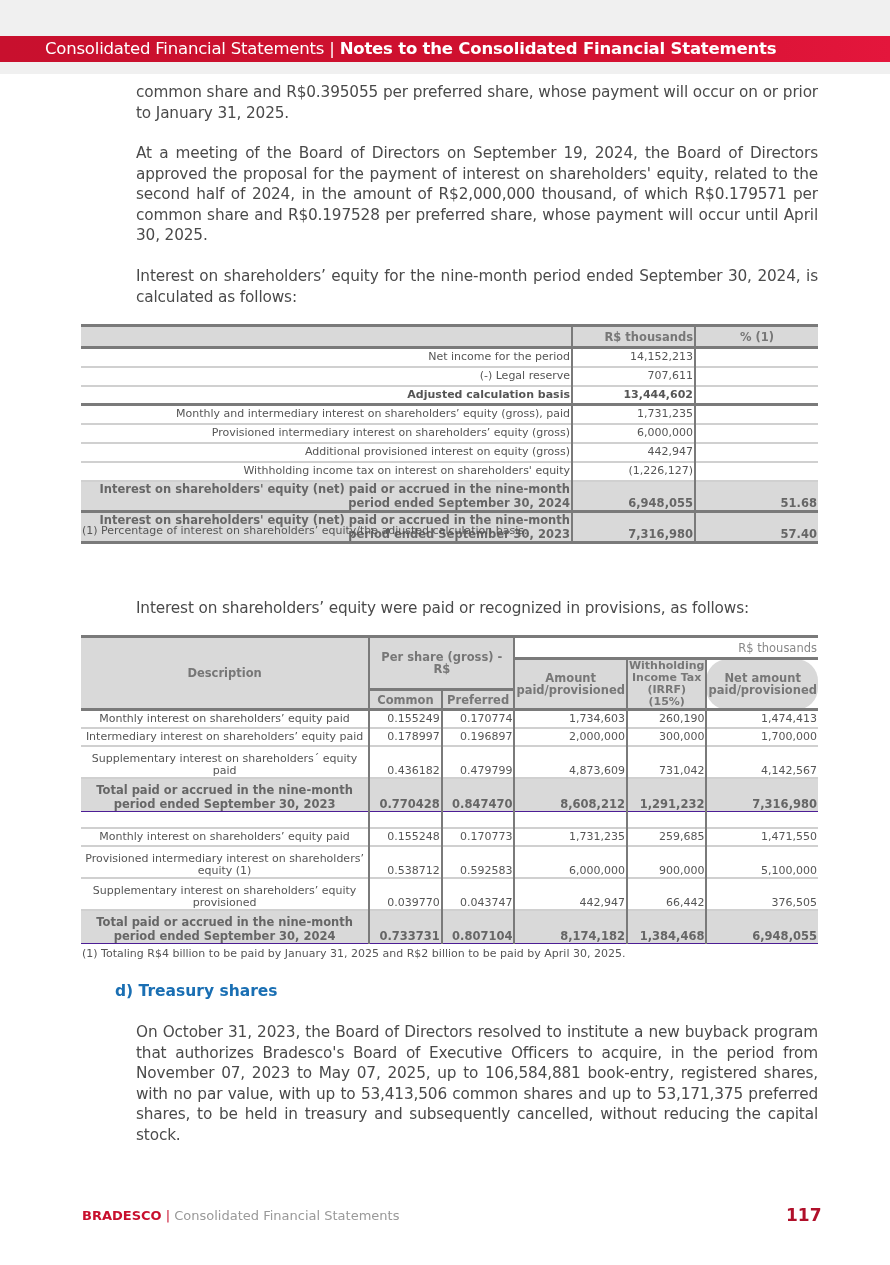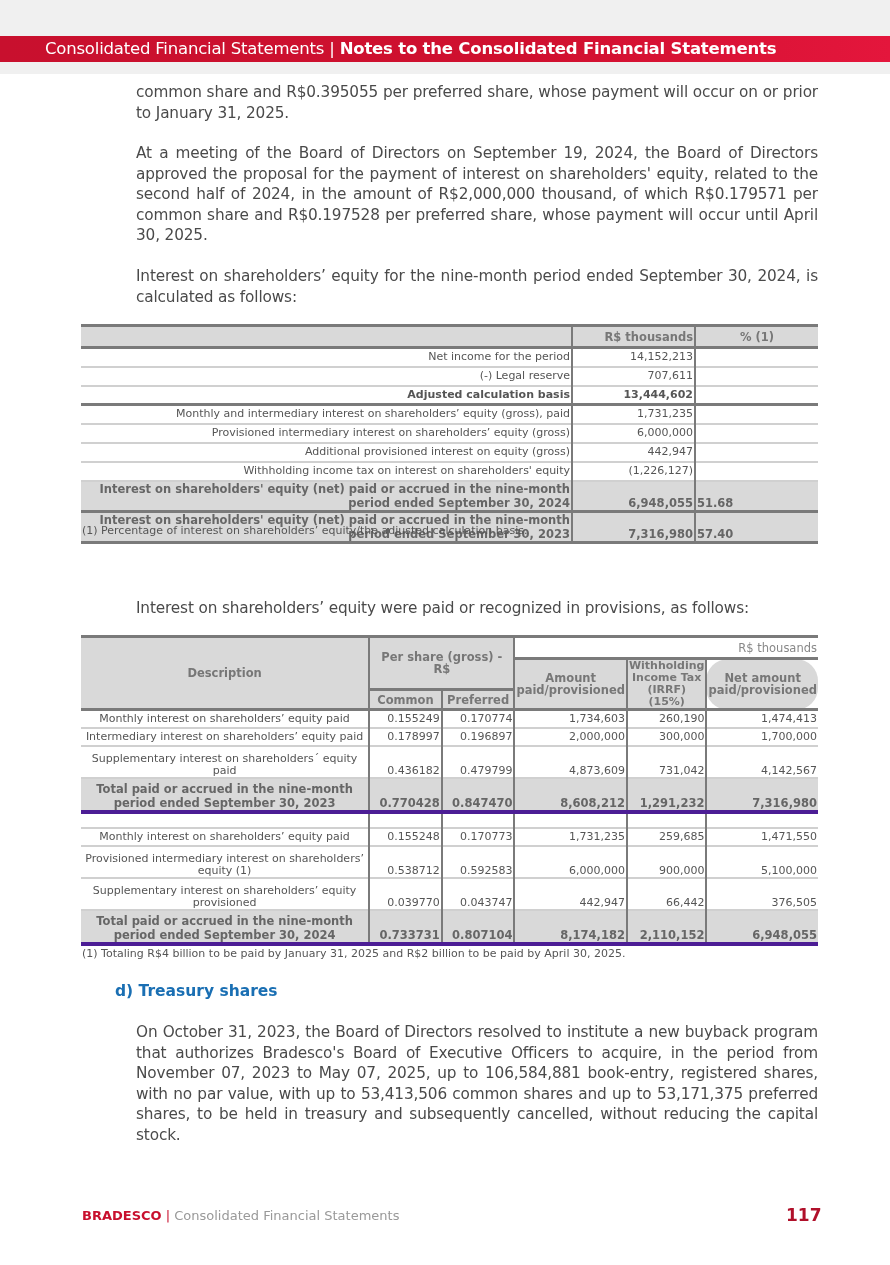--- a/index.html
+++ b/index.html
@@ -16,21 +16,21 @@
 
   .para { position: absolute; left: 136px; width: 682px; font-size: 15.3px; line-height: 20.6px; text-align: justify; color: #4a4a4a; letter-spacing: -0.15px; }
 
   table { border-collapse: collapse; font-family: "DejaVu Sans", sans-serif; }
   .t1 { position: absolute; left: 81px; top: 324px; width: 737px; font-size: 11px; color: #555; }
   .t1 td, .t1 th { padding: 0 1px; height: 19px; line-height: 12px; }
   .t1 th { background: #d9d9d9; font-weight: bold; color: #777; font-size: 11.5px; height: 22px; text-align: center; }
   .t1 thead tr { border-top: 3px solid #7a7a7a; border-bottom: 3px solid #7a7a7a; }
   .t1 .c1 { width: 491px; text-align: right; }
   .t1 .c2 { width: 123px; text-align: right; border-left: 2px solid #7a7a7a; border-right: 2px solid #7a7a7a; }
-  .t1 .c3 { width: 123px; text-align: left; }
+  .t1 .c3 { width: 123px; text-align: right; }
   .t1 tbody tr { border-bottom: 2px solid #d0d0d0; }
   .t1 tr.bold-row td { font-weight: bold; color: #555; }
   .t1 tr.bold-row { border-bottom: 3px solid #7a7a7a; }
   .t1 tr.total td { background: #d9d9d9; font-weight: bold; height: 31px; vertical-align: bottom; line-height: 14px; color: #666; font-size: 11.5px; }
   .t1 tr.total { border-bottom: 3px solid #7a7a7a; }
 
   .footnote { position: absolute; left: 82px; font-size: 11px; color: #555; }
 
   .t2 { position: absolute; left: 81px; top: 635px; width: 737px; font-size: 11px; color: #555; }
   .t2 td, .t2 th { padding: 0 1px; line-height: 12px; }
@@ -43,21 +43,21 @@
   .t2 .wh-col { width: 78px; }
   .t2 .net-col { width: 108px; border-radius: 22px; }
   .t2 .vb { border-left: 2px solid #7a7a7a; }
   .t2 .hl { border-bottom: 3px solid #7a7a7a; }
   .t2 .unit-th { text-align: right !important; font-weight: normal !important; color: #888 !important; height: 22px; }
   .t2 tbody td { text-align: right; height: 18px; }
   .t2 tbody td.d { text-align: center; }
   .t2 tbody tr { border-bottom: 2px solid #d0d0d0; }
   .t2 tbody tr.tall td { height: 32px; vertical-align: bottom; }
   .t2 tbody tr.total td { background: #d9d9d9; font-weight: bold; height: 34px; vertical-align: bottom; color: #666; font-size: 11.5px; line-height: 14px; }
-  .t2 tbody tr.total { border-bottom: 4px solid #4c1d95; }
+  .t2 tbody tr.total { border-bottom: 1px solid #4c1d95; }
   .t2 tbody tr.spacer td { height: 16px; }
   .t2 tbody tr.spacer { border-bottom: 2px solid #d0d0d0; }
 
   .section-title { position: absolute; left: 115px; top: 982px; font-size: 15.5px; font-weight: bold; color: #1a6fb3; }
 
   .footer { position: absolute; left: 82px; top: 1208px; font-size: 13px; color: #999; white-space: nowrap; }
   .footer .brand { color: #c8102e; font-weight: bold; }
   .footer .bar { color: #c8102e; }
   .page-num { position: absolute; left: 786px; top: 1205px; font-size: 17px; font-weight: bold; color: #b0102a; }
 </style>
@@ -214,21 +214,21 @@
       <td class="vb">0.043747</td>
       <td class="vb">442,947</td>
       <td class="vb">66,442</td>
       <td class="vb">376,505</td>
     </tr>
     <tr class="total">
       <td class="d">Total paid or accrued in the nine-month period ended September 30, 2024</td>
       <td class="vb">0.733731</td>
       <td class="vb">0.807104</td>
       <td class="vb">8,174,182</td>
-      <td class="vb">2,110,152</td>
+      <td class="vb">1,384,468</td>
       <td class="vb">6,948,055</td>
     </tr>
   </tbody>
 </table>
 <div class="footnote" style="top:947px;">(1) Totaling R$4 billion to be paid by January 31, 2025 and R$2 billion to be paid by April 30, 2025.</div>
 
 <h3 class="section-title">d) Treasury shares</h3>
 <p class="para" style="top:1022px;">On October 31, 2023, the Board of Directors resolved to institute a new buyback program that authorizes Bradesco's Board of Executive Officers to acquire, in the period from November 07, 2023 to May 07, 2025, up to 106,584,881 book-entry, registered shares, with no par value, with up to 53,413,506 common shares and up to 53,171,375 preferred shares, to be held in treasury and subsequently cancelled, without reducing the capital stock.</p>
 
 <div class="footer">

